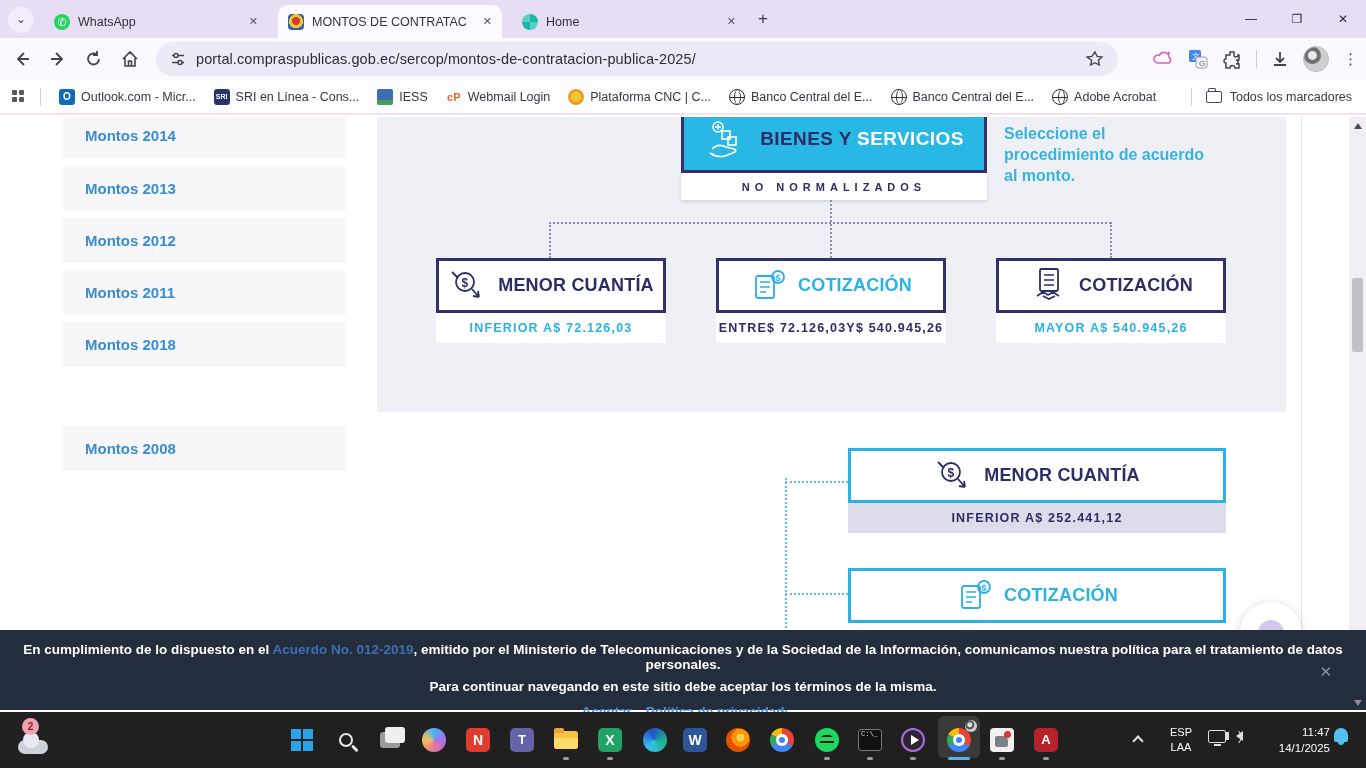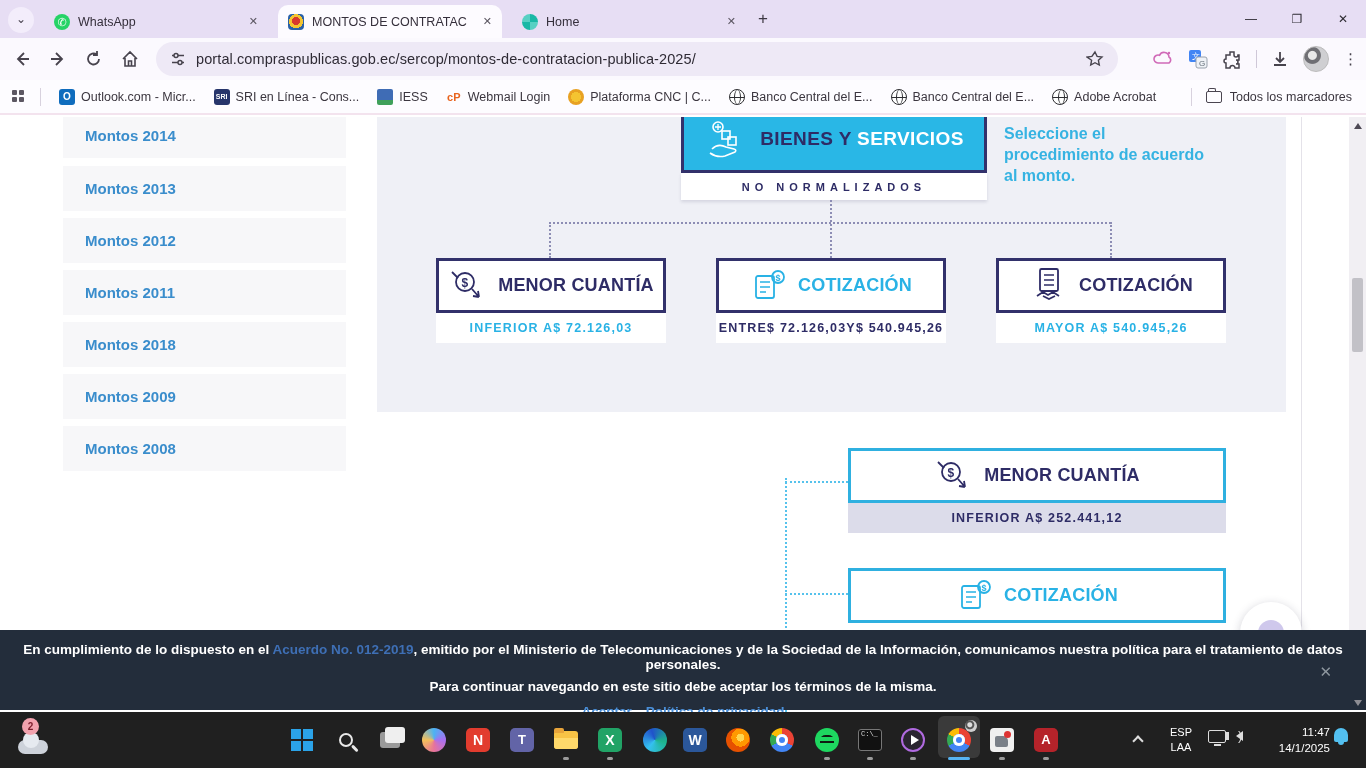--- a/index.html
+++ b/index.html
@@ -318,23 +318,20 @@
       </div>
     <div class="side-item" style="top:101px;">
         <span>Montos 2012</span>
       </div>
     <div class="side-item" style="top:153px;">
         <span>Montos 2011</span>
       </div>
     <div class="side-item" style="top:205px;">
         <span>Montos 2018</span>
       </div>
-    <div class="side-item" style="top:257px;">
-        <span>Montos 2009</span>
-      </div>
     <div class="side-item" style="top:309px;">
         <span>Montos 2008</span>
       </div>
 
     <div class="panel">
 
       <div class="hcard">
         <div class="hc-top">
           <span>
             <svg class="lineart" width="44" height="44" viewBox="0 0 44 44">

